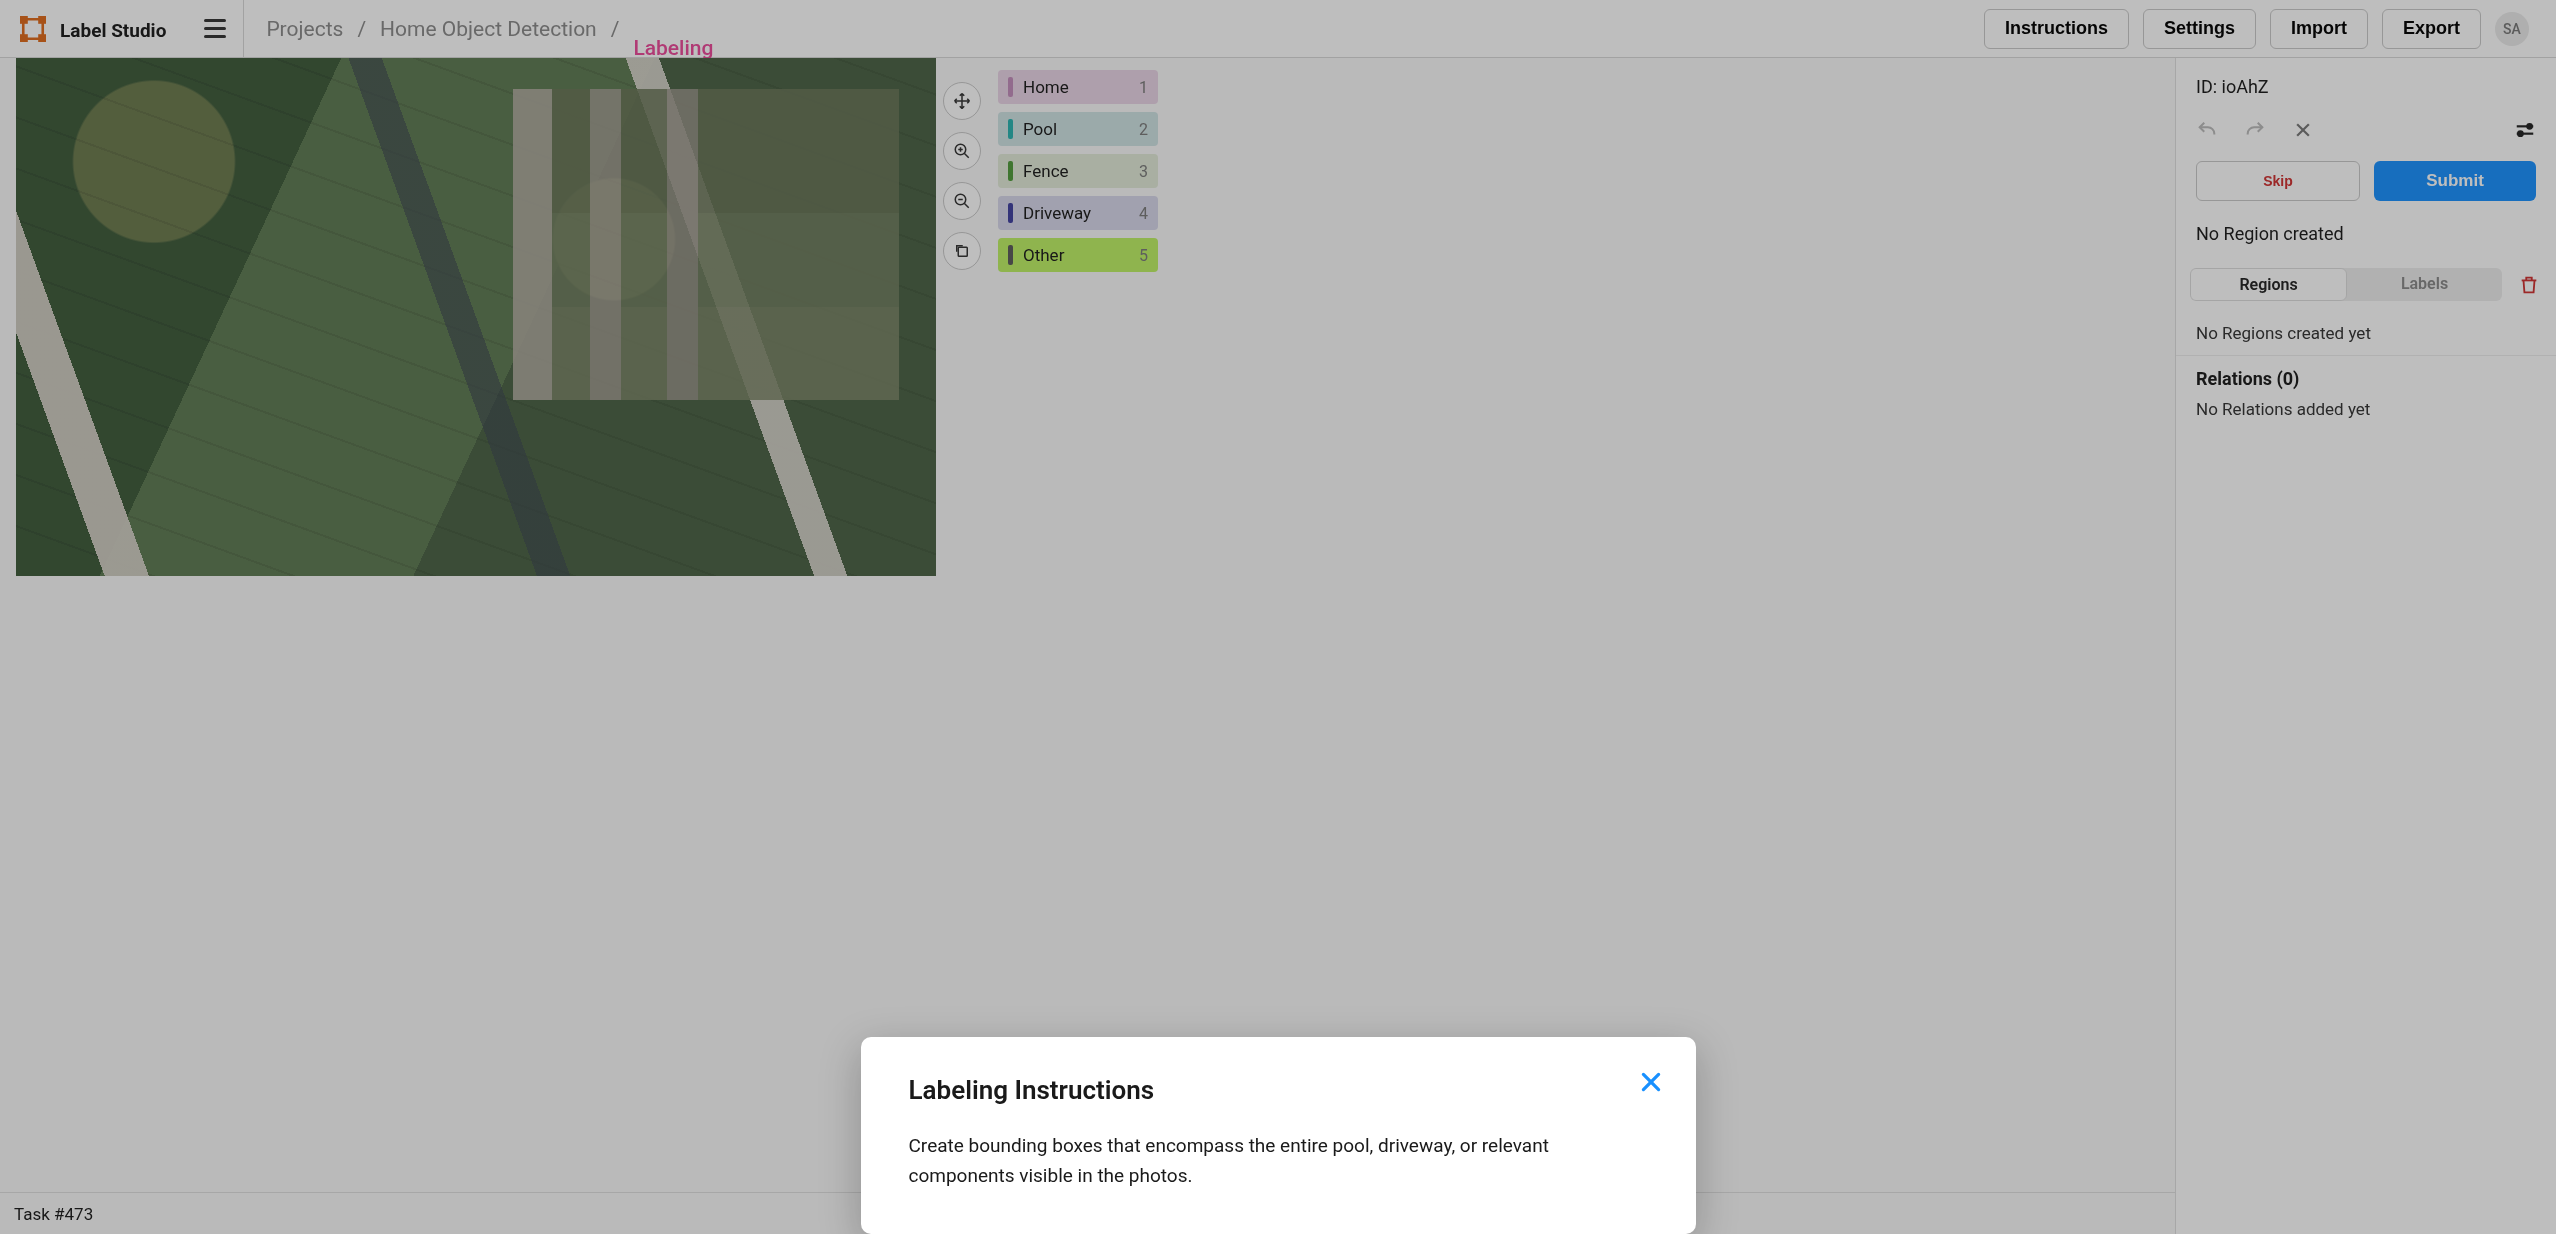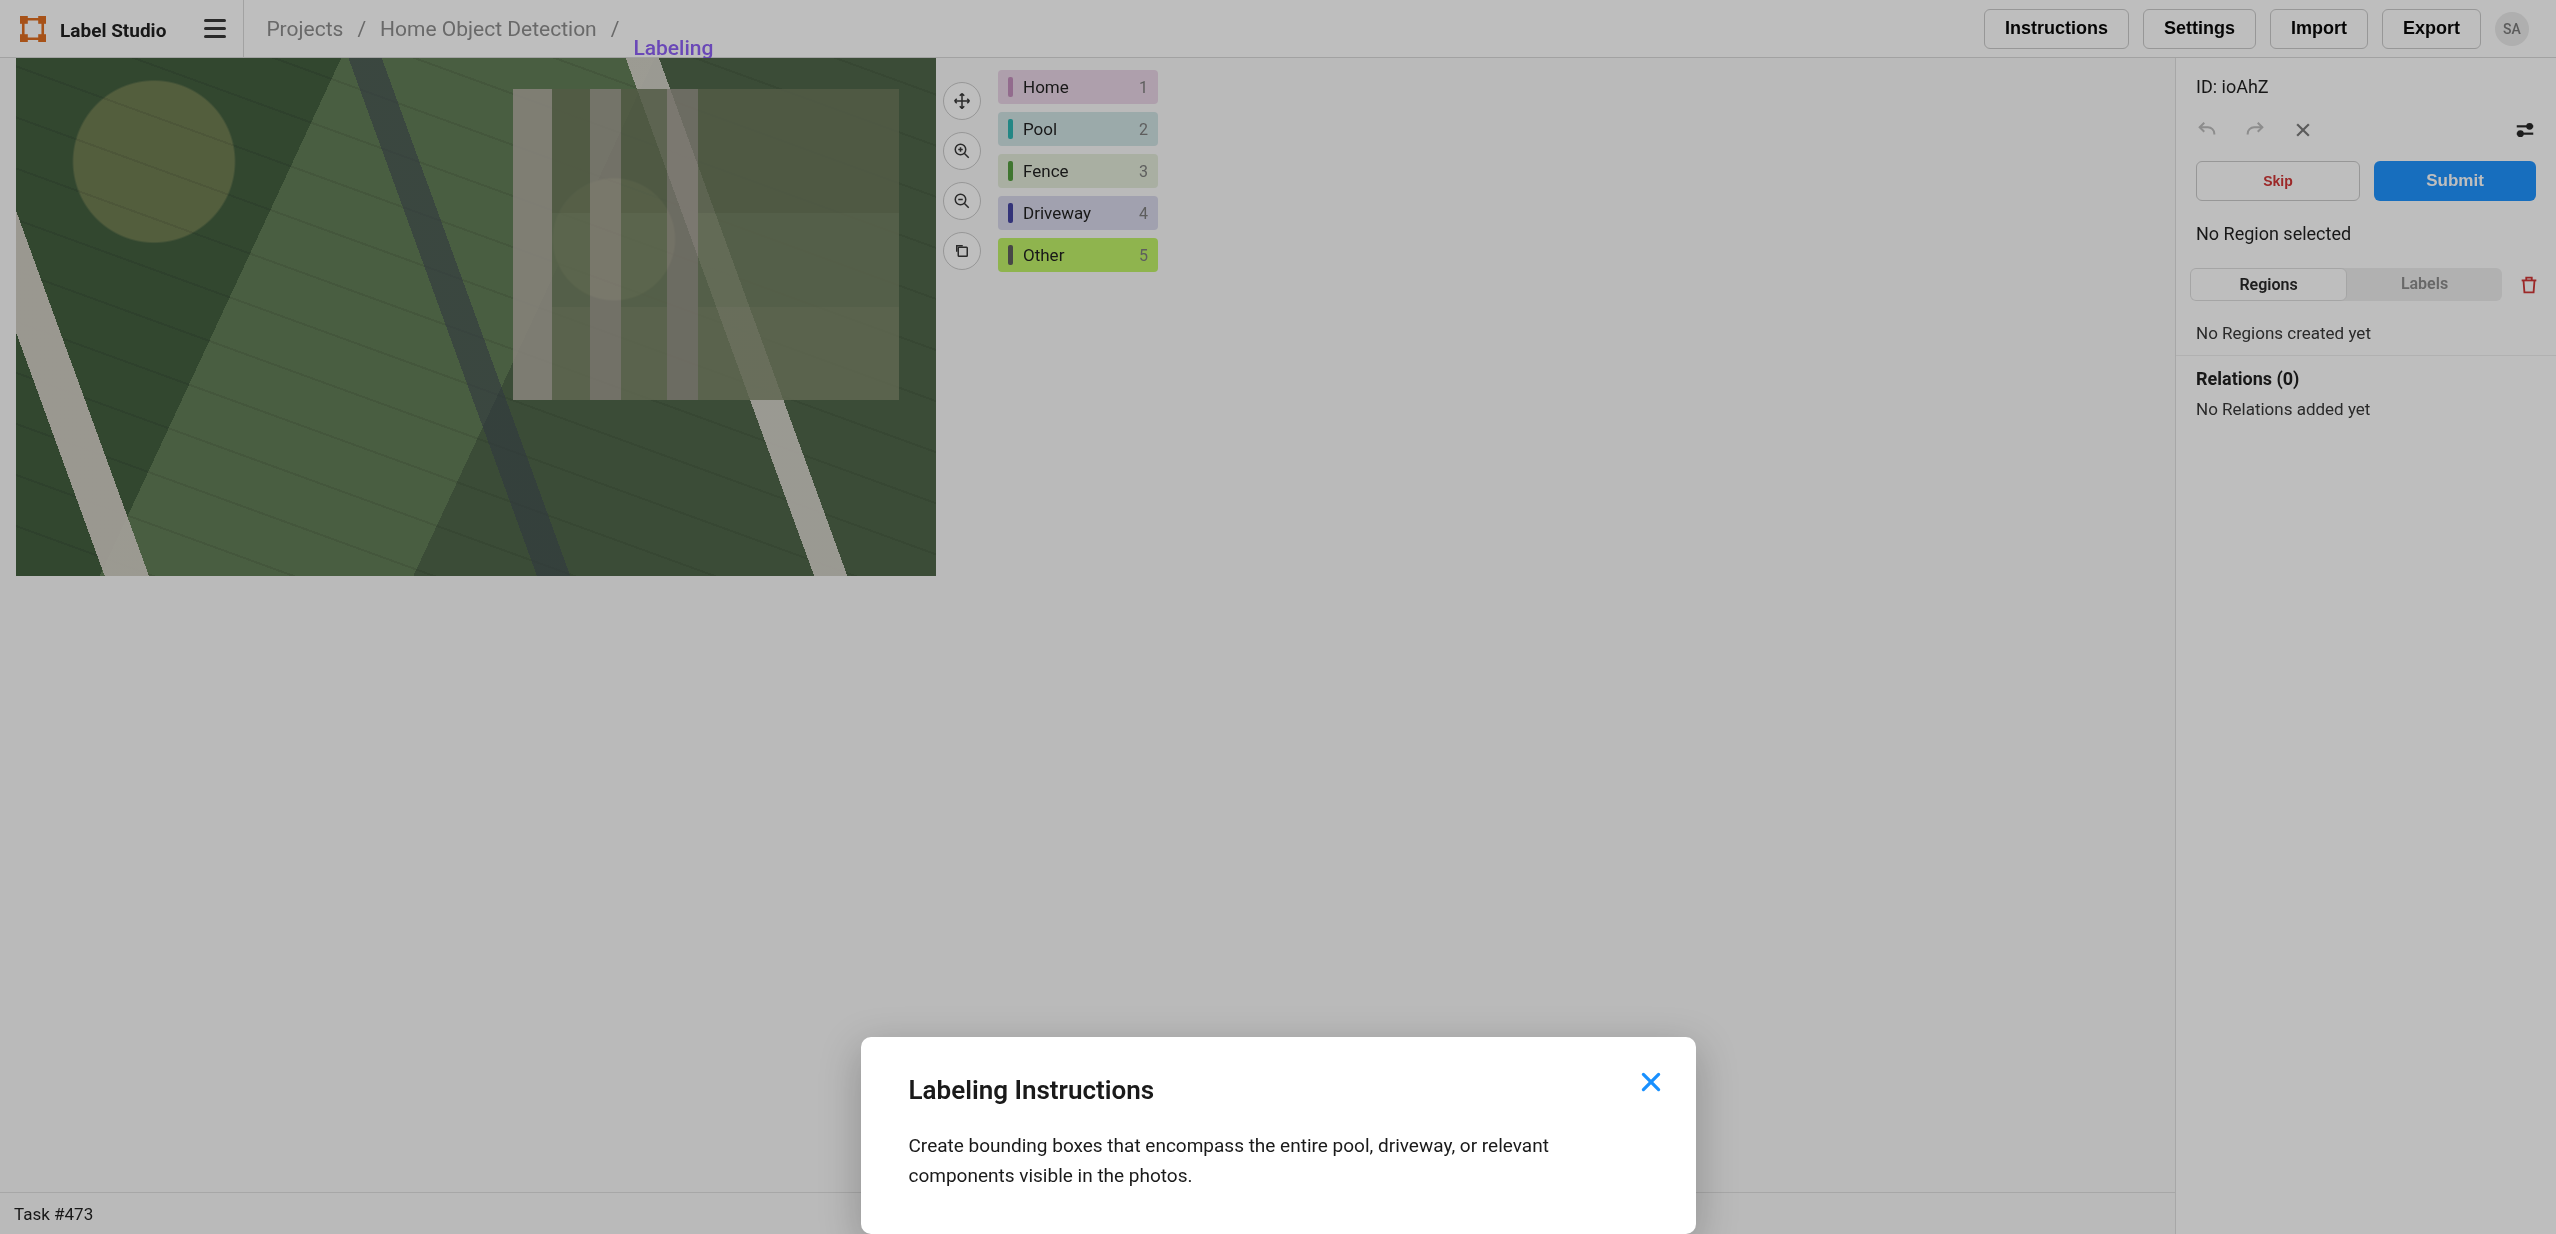--- a/index.html
+++ b/index.html
@@ -42,21 +42,21 @@
   .hamburger-lines::after  { position: absolute; top:  8px; }
 
   .breadcrumbs {
     display: flex; align-items: center; gap: 14px;
     padding: 0 22px;
     font-size: 21px;
     flex: 1;
   }
   .crumb-link { color: #8a8a8a; cursor: pointer; }
   .crumb-sep  { color: #8a8a8a; }
-  .crumb-current { color: #8b5cf6; font-weight: 500; margin-top: 38px; }
+  .crumb-current { color: #ec4899; font-weight: 500; margin-top: 38px; }
 
   .topbar-actions { display: flex; gap: 14px; padding-right: 27px; align-items: center; }
   .btn-outline {
     height: 40px; padding: 0 20px; border: 1px solid #c9c9c9; border-radius: 6px;
     background: #fff; font-size: 18px; font-weight: 600; cursor: pointer;
     display: flex; align-items: center;
   }
   .avatar {
     width: 34px; height: 34px; border-radius: 50%; background: #eaeaea;
     display: flex; align-items: center; justify-content: center;
@@ -360,21 +360,21 @@
                 <line x1="3" y1="16" x2="21" y2="16"></line>
                 <circle cx="7" cy="16" r="2.5" fill="currentColor"></circle>
               </svg>
             </span>
         </span>
       </div>
       <div class="rp-btns">
         <button class="btn-skip">Skip</button>
         <button class="btn-submit">Submit</button>
       </div>
-      <div class="rp-subtle">No Region selected</div>
+      <div class="rp-subtle">No Region created</div>
     </div>
 
     <div class="rp-tabs-row">
       <div class="rp-tabs">
         <div class="rp-tab active">Regions</div>
         <div class="rp-tab">Labels</div>
       </div>
       <span class="trash-btn">
         <span>
             <svg width="22" height="22" viewBox="0 0 24 24" fill="none" stroke="currentColor" stroke-width="2">

